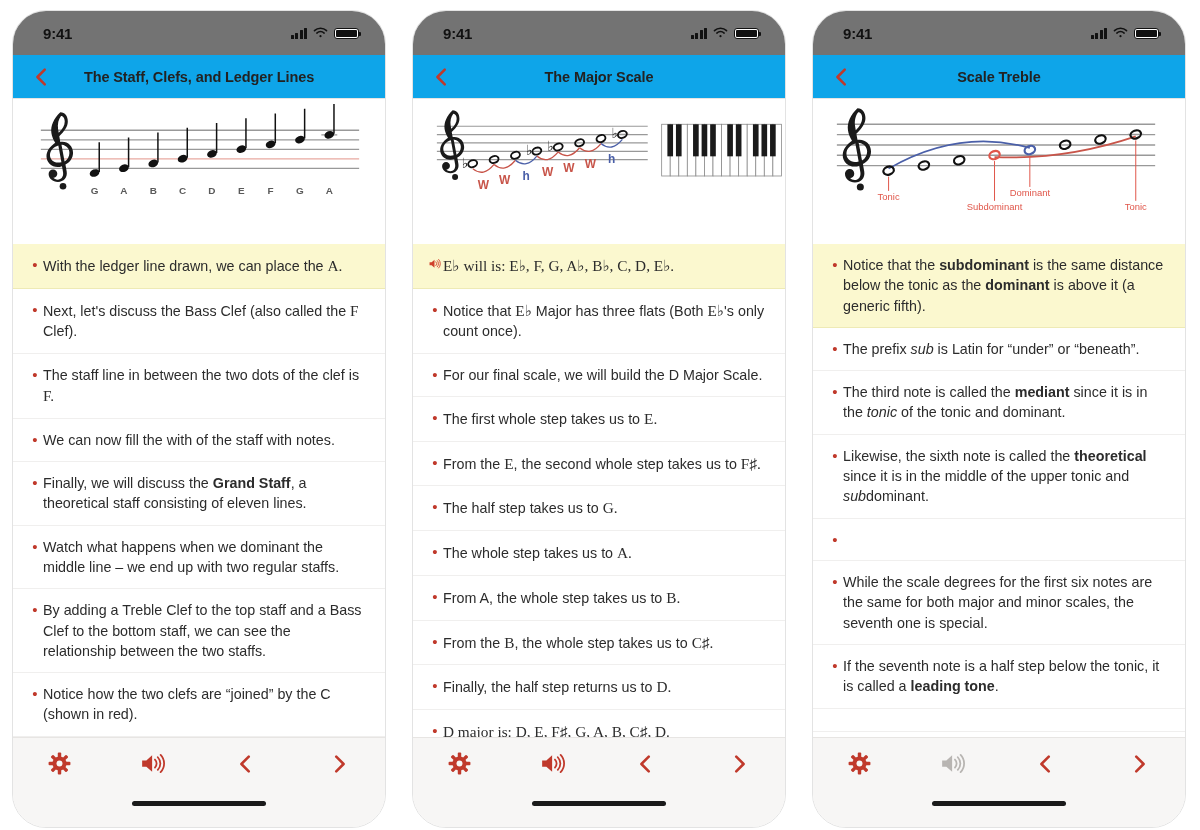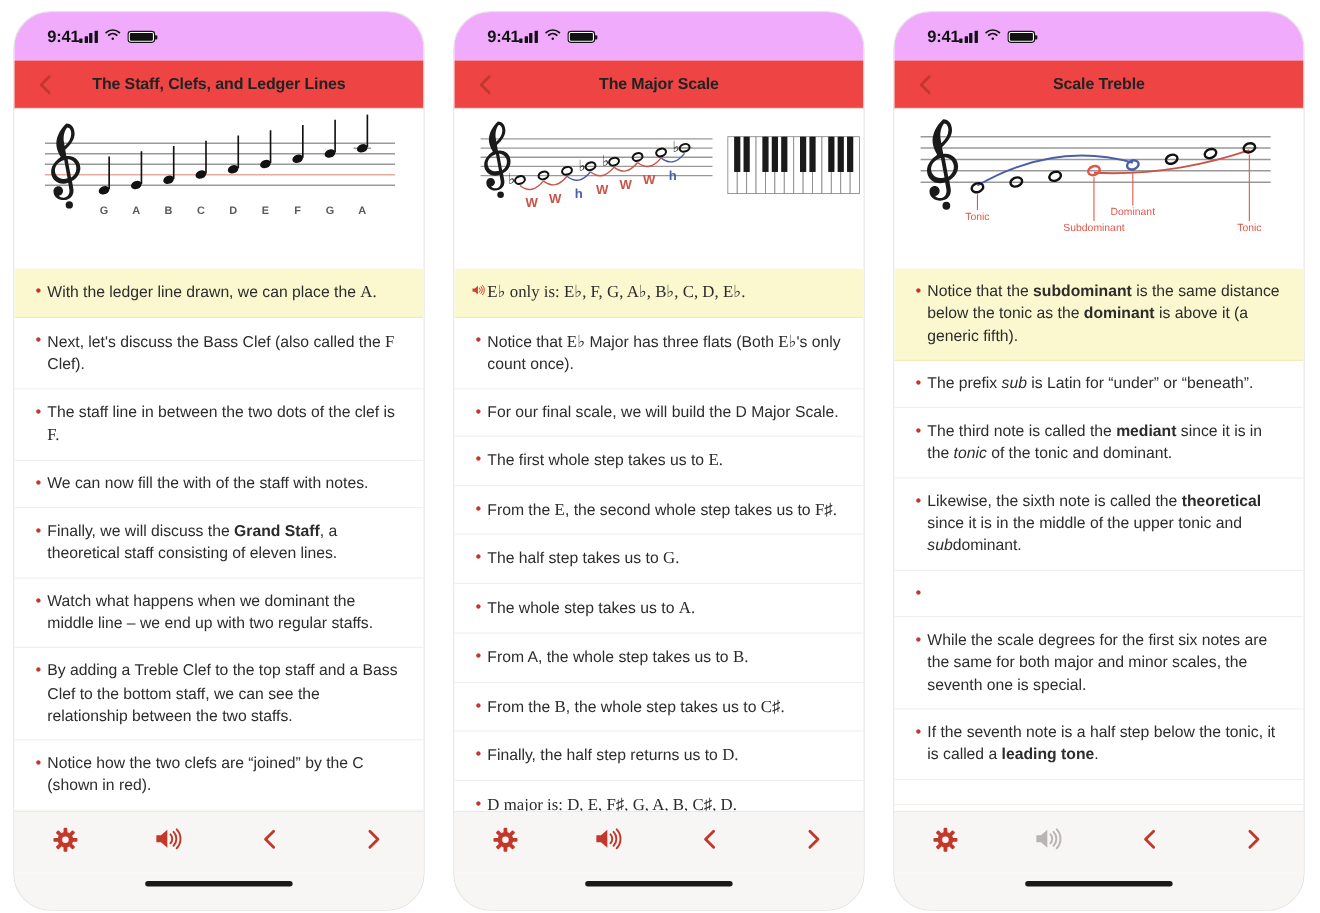--- a/index.html
+++ b/index.html
@@ -32,24 +32,24 @@
     overflow: hidden;
     display: flex;
     flex-direction: column;
   }
   .phone.p2 { margin-left: 26px; }
   .phone.p3 { margin-left: 26px; }
 
   
   .statusbar {
     height: 44px;
-    background: #f0abfc;
+    background: #737373;
     display: flex;
     align-items: center;
-    justify-content: flex-start;
+    justify-content: space-between;
     padding: 0 26px 0 30px;
     flex: 0 0 auto;
   }
   .clock {
     font-size: 15px;
     font-weight: bold;
     color: #111;
     letter-spacing: -0.2px;
   }
   .status-icons {
@@ -77,21 +77,21 @@
     right: -3px; top: 3px;
     width: 2px; height: 4px;
     background: #111;
     border-radius: 0 1px 1px 0;
   }
   .battery i { display: block; width: 100%; height: 100%; background: #111; border-radius: 1px; }
 
   
   .navbar {
     height: 44px;
-    background: #ef4444;
+    background: #0ea5e9;
     border-bottom: 1px solid #e7e5e3;
     display: flex;
     align-items: center;
     position: relative;
     flex: 0 0 auto;
   }
   .back-btn {
     position: absolute;
     left: 12px;
     width: 34px; height: 34px;
@@ -465,21 +465,21 @@
       <div class="content">
         <div class="bullet highlight">
       <span class="spk">
             <svg width="13.52" height="11.440000000000001" viewBox="0 0 26 22" fill="none">
     <path d="M3 8 H7 L12.5 3.2 V18.8 L7 14 H3 Z" fill="#d0402c"></path>
     <path d="M15.2 7.2 A5.4 5.4 0 0 1 15.2 14.8" stroke="#d0402c" stroke-width="1.7" stroke-linecap="round"></path>
     <path d="M17.9 5 A8.6 8.6 0 0 1 17.9 17" stroke="#d0402c" stroke-width="1.7" stroke-linecap="round"></path>
     <path d="M20.6 2.8 A11.8 11.8 0 0 1 20.6 19.2" stroke="#d0402c" stroke-width="1.7" stroke-linecap="round"></path>
   </svg>
           </span>
-      <span class="txt"><span class="serif">E♭ only is: E♭, F, G, A♭, B♭, C, D, E♭.</span></span>
+      <span class="txt"><span class="serif">E♭ will is: E♭, F, G, A♭, B♭, C, D, E♭.</span></span>
     </div>
         <div class="bullet">
       <span class="dot">•</span>
       <span class="txt">Notice that <span class="serif">E♭</span> Major has three flats (Both <span class="serif">E♭</span>'s only count once).</span>
     </div>
         <div class="bullet">
       <span class="dot">•</span>
       <span class="txt">For our final scale, we will build the D Major Scale.</span>
     </div>
         <div class="bullet">

